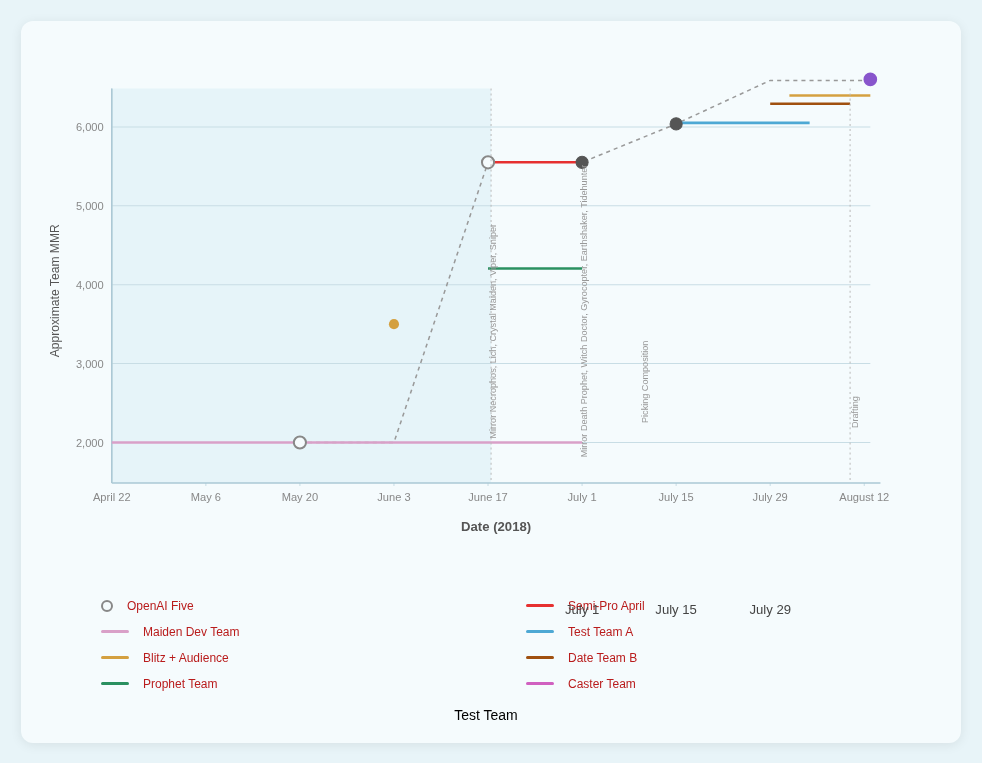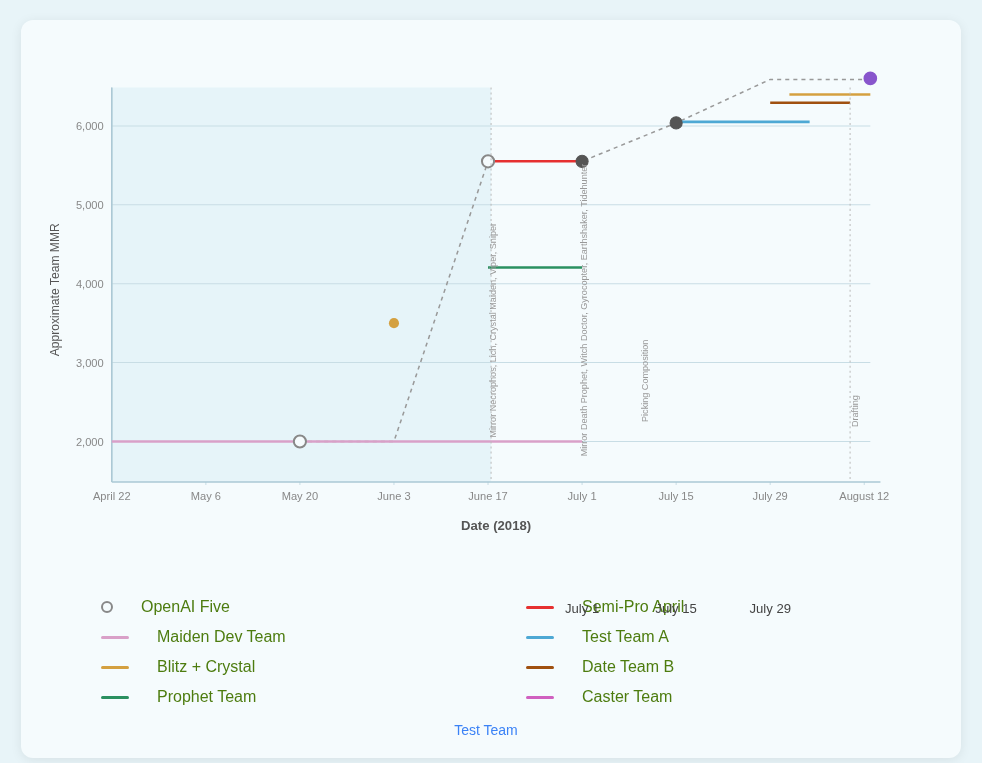--- a/index.html
+++ b/index.html
@@ -32,23 +32,23 @@
       display: grid;
       grid-template-columns: 1fr 1fr;
       gap: 12px 40px;
       margin-top: 24px;
       padding-left: 60px;
       padding-right: 20px;
     }
     .legend-item {
       display: flex;
       align-items: center;
-      gap: 28px;
-      font-size: 16px;
-      color: #4d7c0f;
+      gap: 14px;
+      font-size: 12px;
+      color: #b91c1c;
     }
     .legend-line {
       width: 28px;
       height: 3px;
       border-radius: 2px;
       flex-shrink: 0;
     }
     .legend-dot-ring {
       width: 12px;
       height: 12px;
@@ -165,30 +165,30 @@
     <div class="legend-item">
       <div class="legend-line" style="background:#d9a0c8"></div>
       <span>Maiden Dev Team</span>
     </div>
     <div class="legend-item">
       <div class="legend-line" style="background:#4da8d4"></div>
       <span>Test Team A</span>
     </div>
     <div class="legend-item">
       <div class="legend-line" style="background:#d4a040"></div>
-      <span>Blitz + Crystal</span>
+      <span>Blitz + Audience</span>
     </div>
     <div class="legend-item">
       <div class="legend-line" style="background:#a05010"></div>
       <span>Date Team B</span>
     </div>
     <div class="legend-item">
       <div class="legend-line" style="background:#2a9060"></div>
       <span>Prophet Team</span>
     </div>
     <div class="legend-item">
       <div class="legend-line" style="background:#d060c0"></div>
       <span>Caster Team</span>
     </div>
   </div>
 
-  <div style="text-align:center; margin-top:16px; font-size:14px; color:#3b82f6; font-weight:500;">Test Team</div>
+  <div style="text-align:center; margin-top:16px; font-size:14px; color:#000000; font-weight:500;">Test Team</div>
 </div>
 
 </body></html>

